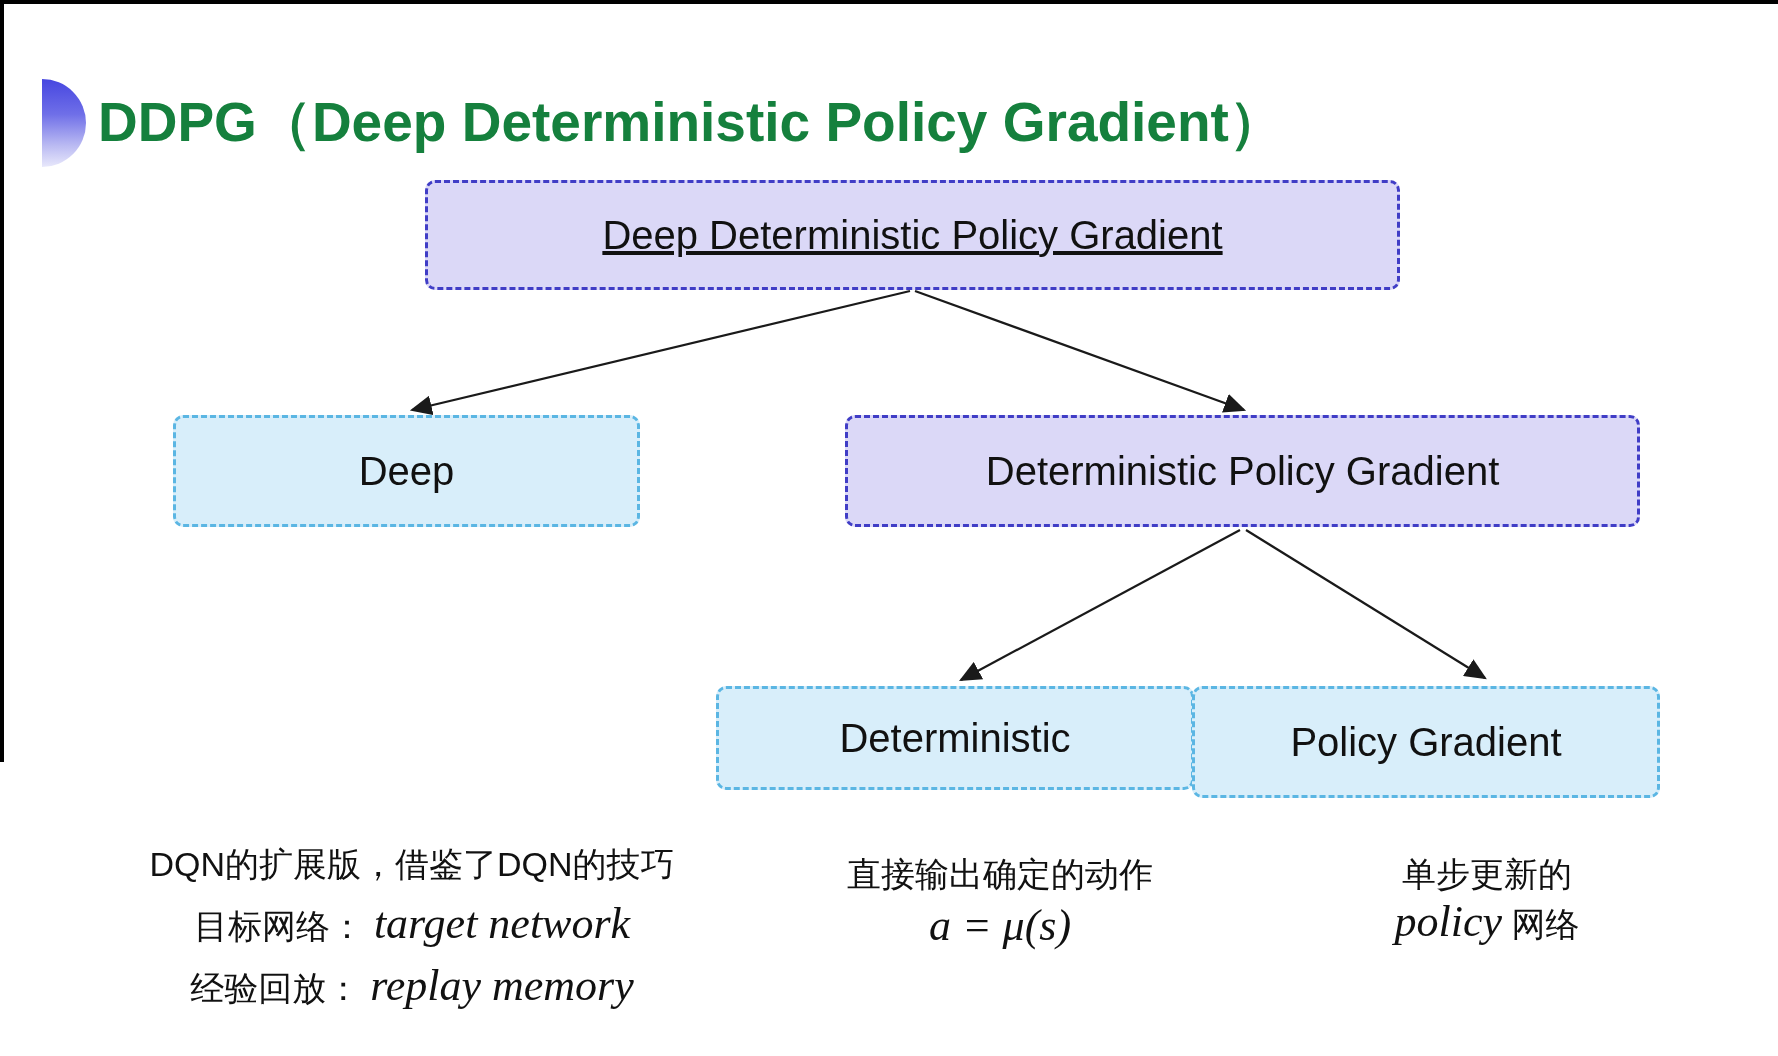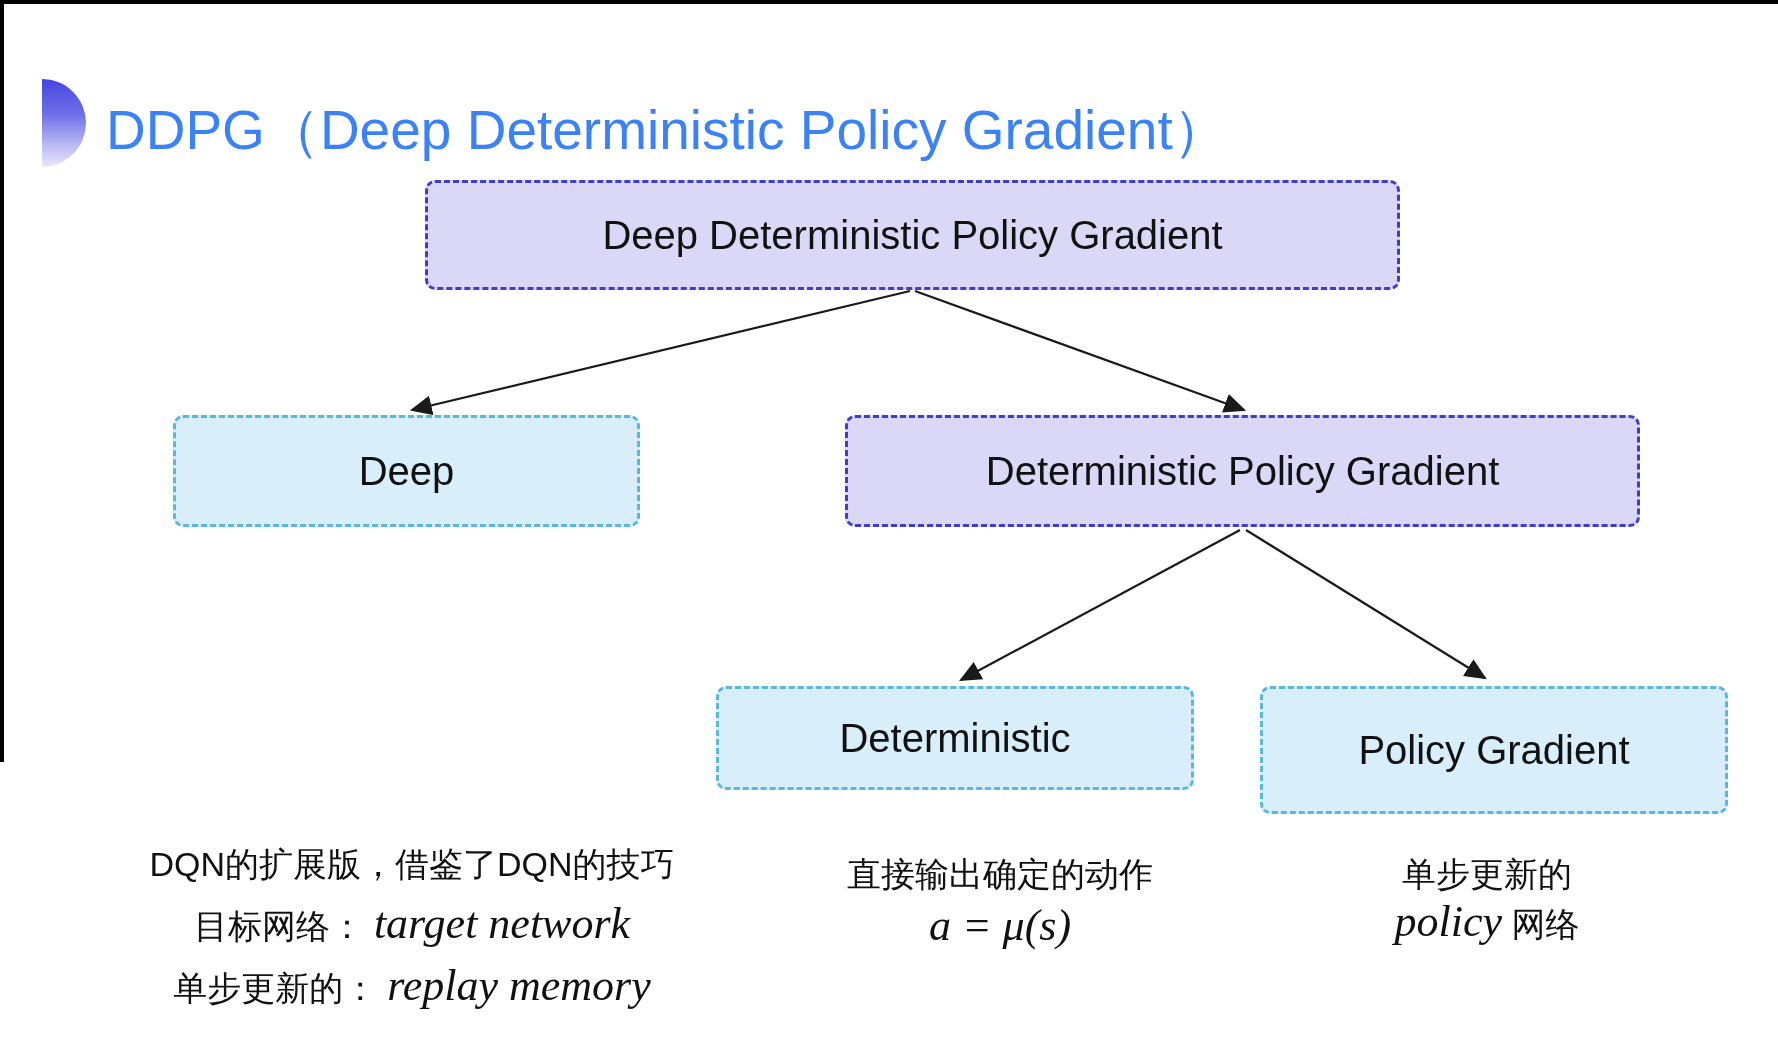--- a/index.html
+++ b/index.html
@@ -10,38 +10,38 @@
   }
   .edge-top { position:absolute; left:0; top:0; width:1778px; height:4px; background:#000; }
   .edge-left { position:absolute; left:0; top:0; width:4px; height:762px; background:#000; }
 
   .bullet {
     position:absolute; left:42px; top:79px; width:44px; height:88px;
     border-radius:0 44px 44px 0;
     background:linear-gradient(180deg,#4646e0 0%,#6f6fe8 40%,#b9b9f2 75%,#e8e8fb 100%);
   }
   .page-title {
-    position:absolute; left:98px; top:86px; margin:8px;
-    font-size:55px; font-weight:400; color:#3b82f6; white-space:nowrap;
+    position:absolute; left:98px; top:86px; margin:0;
+    font-size:55px; font-weight:700; color:#15803d; white-space:nowrap;
     letter-spacing:0px;
   }
 
   .node {
     position:absolute; box-sizing:border-box;
     display:flex; align-items:center; justify-content:center;
     border-radius:10px; font-size:40px; white-space:nowrap;
   }
   .node.purple { background:#dbd8f7; border:3px dashed #403dc6; }
   .node.cyan   { background:#d8eefa; border:3px dashed #5bb6e3;align-items:center; }
 
-  .node-root { left:425px; top:180px; width:975px; height:110px; }
+  .node-root { left:425px; top:180px; width:975px; height:110px;text-decoration:underline; }
   .node-deep { left:173px; top:415px; width:467px; height:112px; }
   .node-dpg  { left:845px; top:415px; width:795px; height:112px; }
   .node-det  { left:716px; top:686px; width:478px; height:104px; }
-  .node-pg   { left:1260px; top:686px; width:468px; height:128px; }
+  .node-pg   { left:1192px; top:686px; width:468px; height:112px; }
 
   .arrows { position:absolute; left:0; top:0; width:1778px; height:1056px; pointer-events:none; }
   .arrows line { stroke:#1a1a1a; stroke-width:2.2; }
 
   .note { position:absolute; text-align:center; font-size:34px; color:#111; }
   .note .line { white-space:nowrap;text-align:center; }
   .note-deep { left:412px; top:834px; transform:translateX(-50%); line-height:60px; }
   .note-det  { left:1000px; top:848px; transform:translateX(-50%); line-height:52px; }
   .note-pg   { left:1487px; top:850px; transform:translateX(-50%); line-height:48px; }
 
@@ -93,21 +93,21 @@
   <div class="node cyan node-pg">
     <span>Policy Gradient</span>
   </div>
 
   <div class="note note-deep">
     <div class="line">DQN的扩展版，借鉴了DQN的技巧</div>
     <div class="line">
       <span>目标网络：</span><span class="term">target network</span>
     </div>
     <div class="line">
-      <span>单步更新的：</span><span class="term">replay memory</span>
+      <span>经验回放：</span><span class="term">replay memory</span>
     </div>
   </div>
 
   <div class="note note-det">
     <div class="line">直接输出确定的动作</div>
     <div class="line formula-line">
       <span class="formula" style="margin-left:0">a = μ(s)</span>
     </div>
   </div>
 

